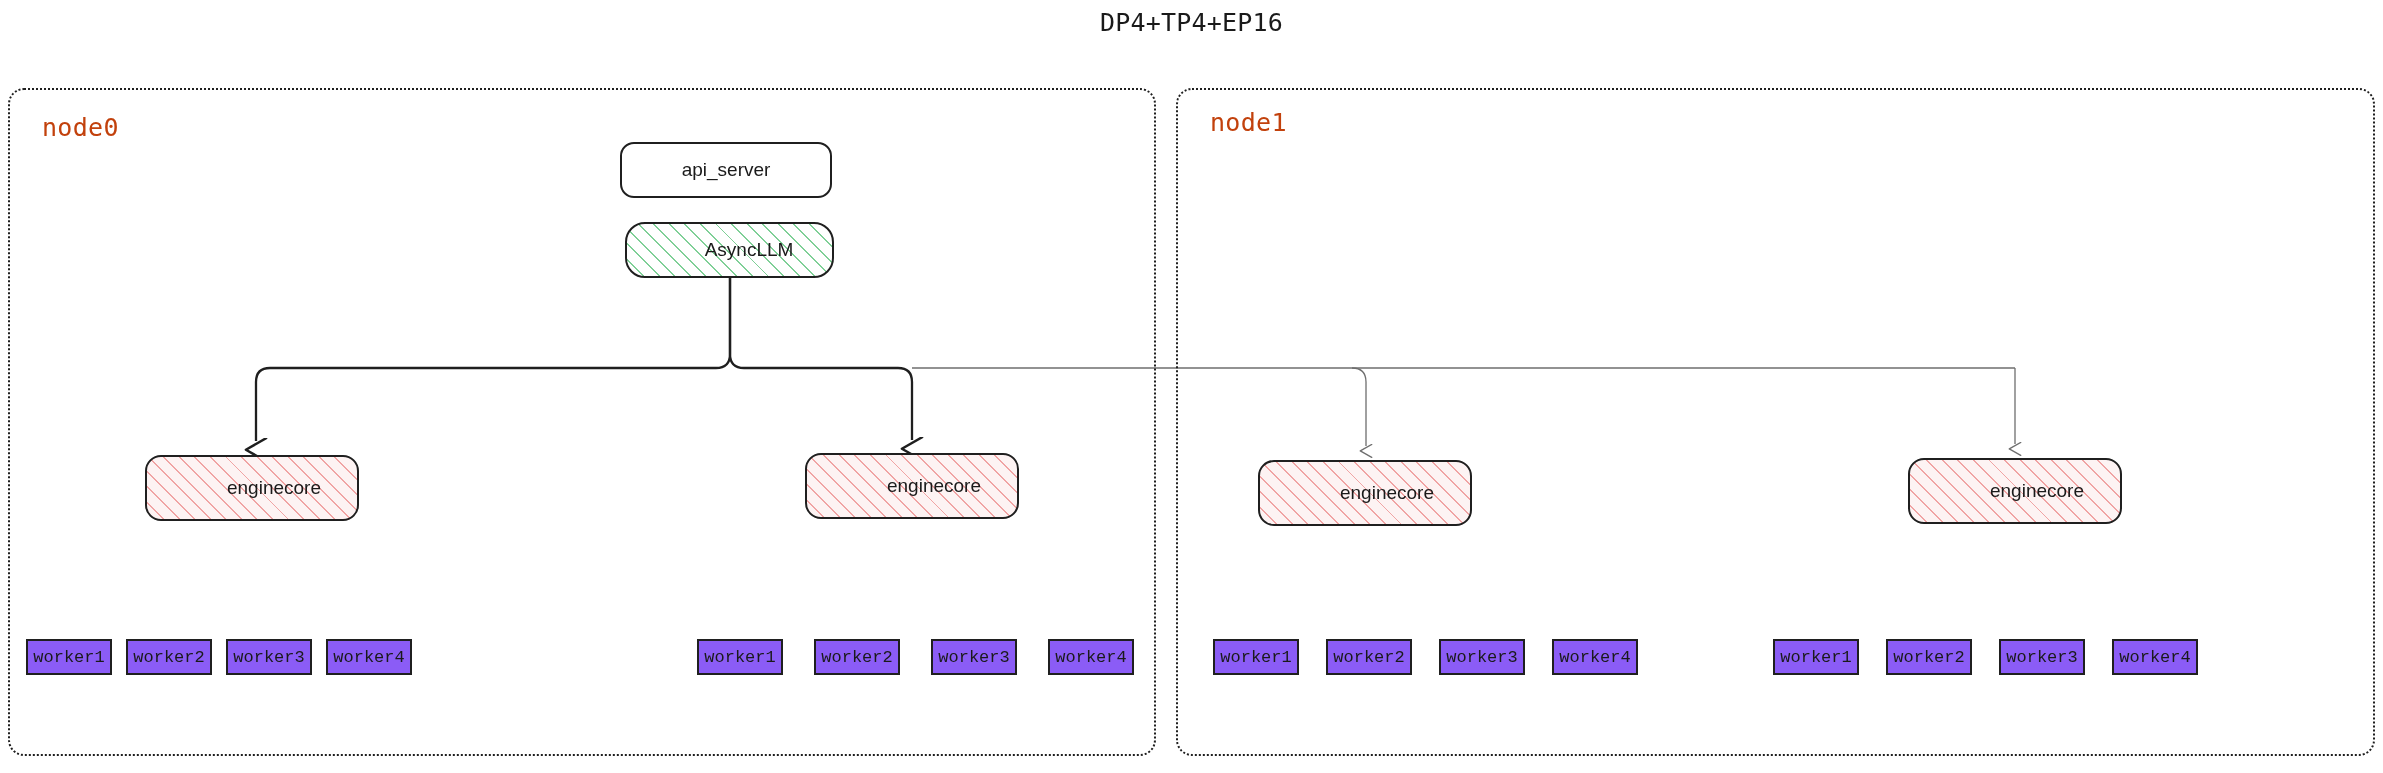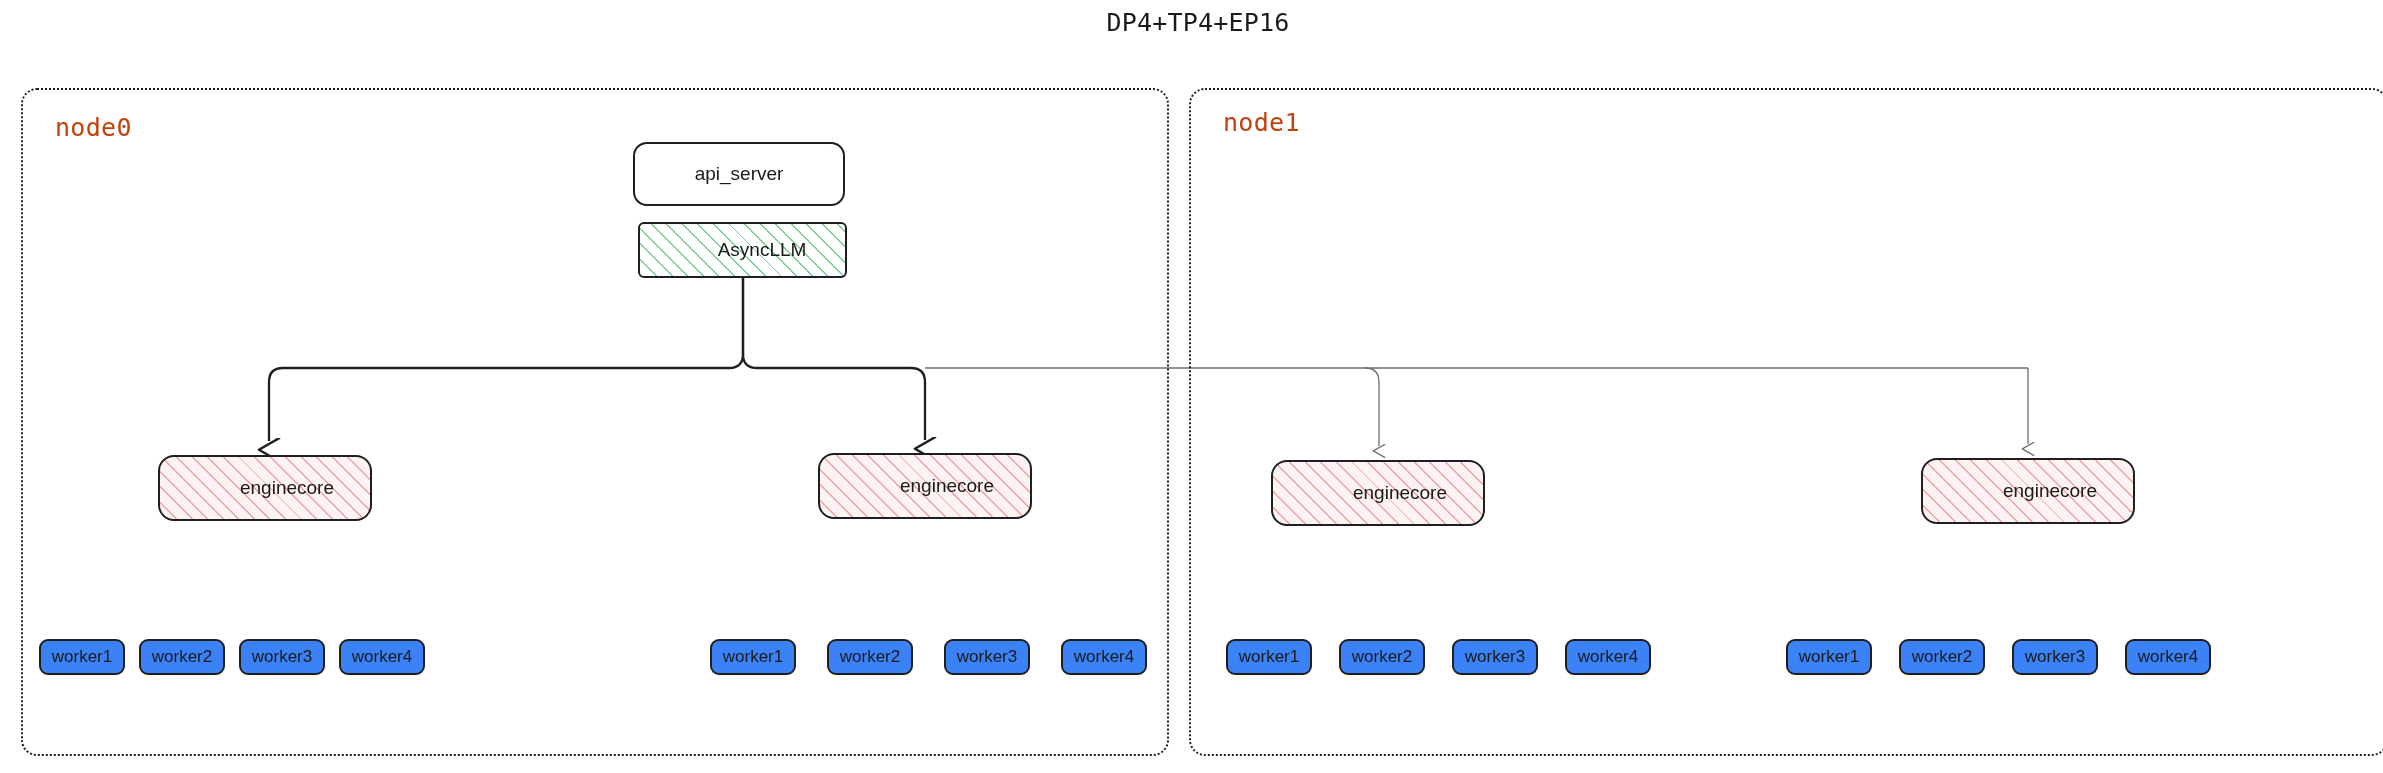--- a/index.html
+++ b/index.html
@@ -11,21 +11,20 @@
     width: 2383px;
     height: 773px;
     position: relative;
     overflow: hidden;
     font-family: "Liberation Sans", sans-serif;
   }
 
   #diagram-root {
     position: absolute;
     inset: 0;
-    margin-left: 13px;
   }
 
   
   .diagram-title {
     position: absolute;
     left: 0;
     top: 8px;
     width: 100%;
     text-align: center;
     font-family: "DejaVu Sans Mono", monospace;
@@ -66,21 +65,21 @@
 
   .box-plain {
     background: #ffffff;
     border: 2.2px solid #1f1f1f;
     border-radius: 14px;
     font-size: 19px;
   }
 
   .box-async {
     border: 2.2px solid #1f1f1f;
-    border-radius: 6px;
+    border-radius: 20px;
     font-size: 19px;
     background-color: #ffffff;
     background-image: repeating-linear-gradient(
       45deg,
       rgba(120, 205, 145, 0.95) 0px,
       rgba(120, 205, 145, 0.95) 1.4px,
       rgba(255, 255, 255, 0) 1.4px,
       rgba(255, 255, 255, 0) 11px
     );
     padding-left: 39px;
@@ -100,24 +99,25 @@
     );
     padding-left: 44px;
   }
   .box-engine .box-text,
   .box-async .box-text {
     position: relative;
     z-index: 2;
   }
 
   .box-worker {
-    background: #3b82f6;
+    background: #8b5cf6;
     border: 2.2px solid #1f1f1f;
-    border-radius: 9px;
+    border-radius: 0;
     font-size: 17px;
+    font-family: Liberation Mono, monospace;
   }
 
   
   #connectors {
     position: absolute;
     left: 0;
     top: 0;
     width: 2383px;
     height: 773px;
     pointer-events: none;
@@ -152,21 +152,21 @@
     <path d="M1352,368 Q1366,368 1366,382 L1366,446" fill="none" stroke="#6e6e6e" stroke-width="1.3" marker-end="url(#arrow-light)"></path>
     <path d="M2015,368 L2015,444" fill="none" stroke="#6e6e6e" stroke-width="1.3" marker-end="url(#arrow-light)"></path>
   </svg>
 
   <div class="node-container" style="left:8px; top:88px; width:1148px; height:668px;"></div>
   <div class="node-label" style="left:42px; top:113px;">node0</div>
 
   <div class="node-container" style="left:1176px; top:88px; width:1199px; height:668px;"></div>
   <div class="node-label" style="left:1210px; top:108px;">node1</div>
 
-  <div class="box box-plain" style="left:620px; top:142px; width:212px; height:64px;">
+  <div class="box box-plain" style="left:620px; top:142px; width:212px; height:56px;">
     <span class="box-text">api_server</span>
   </div>
 
   <div class="box box-async" style="left:625px; top:222px; width:209px; height:56px;">
     <span class="box-text">AsyncLLM</span>
   </div>
 
   <div class="box box-engine" style="left:145px; top:455px; width:214px; height:66px;">
     <span class="box-text">enginecore</span>
   </div>

